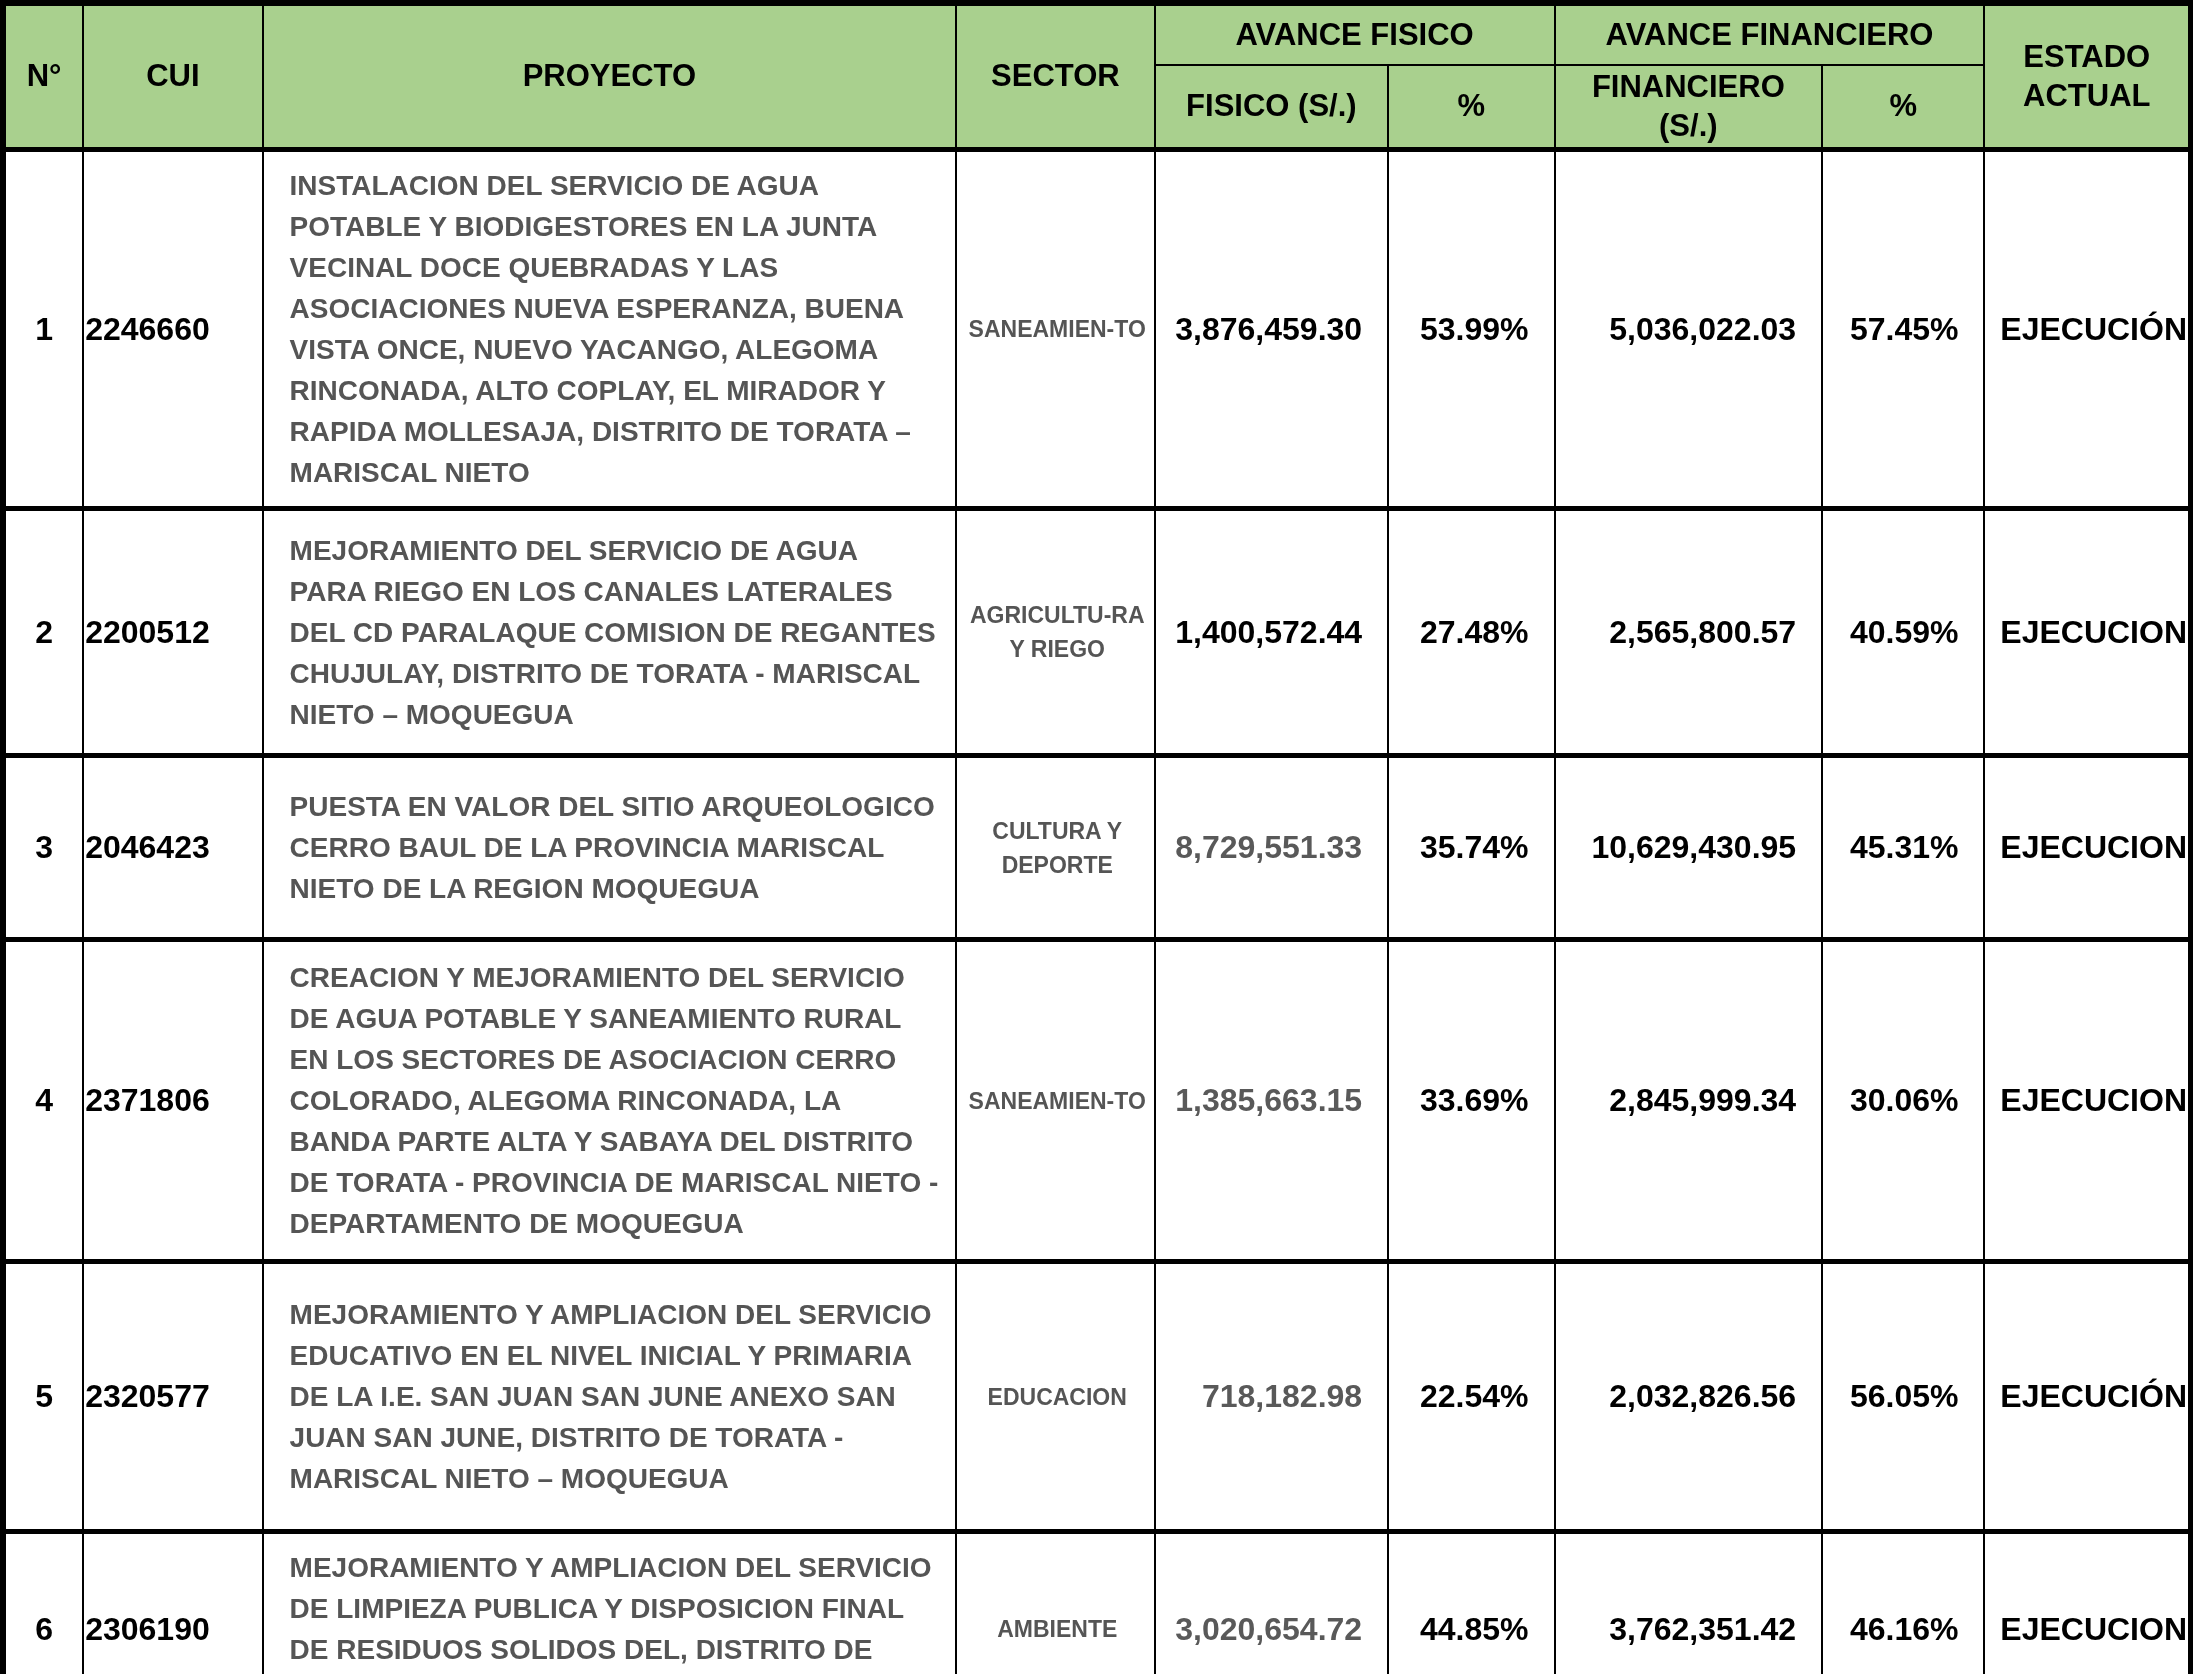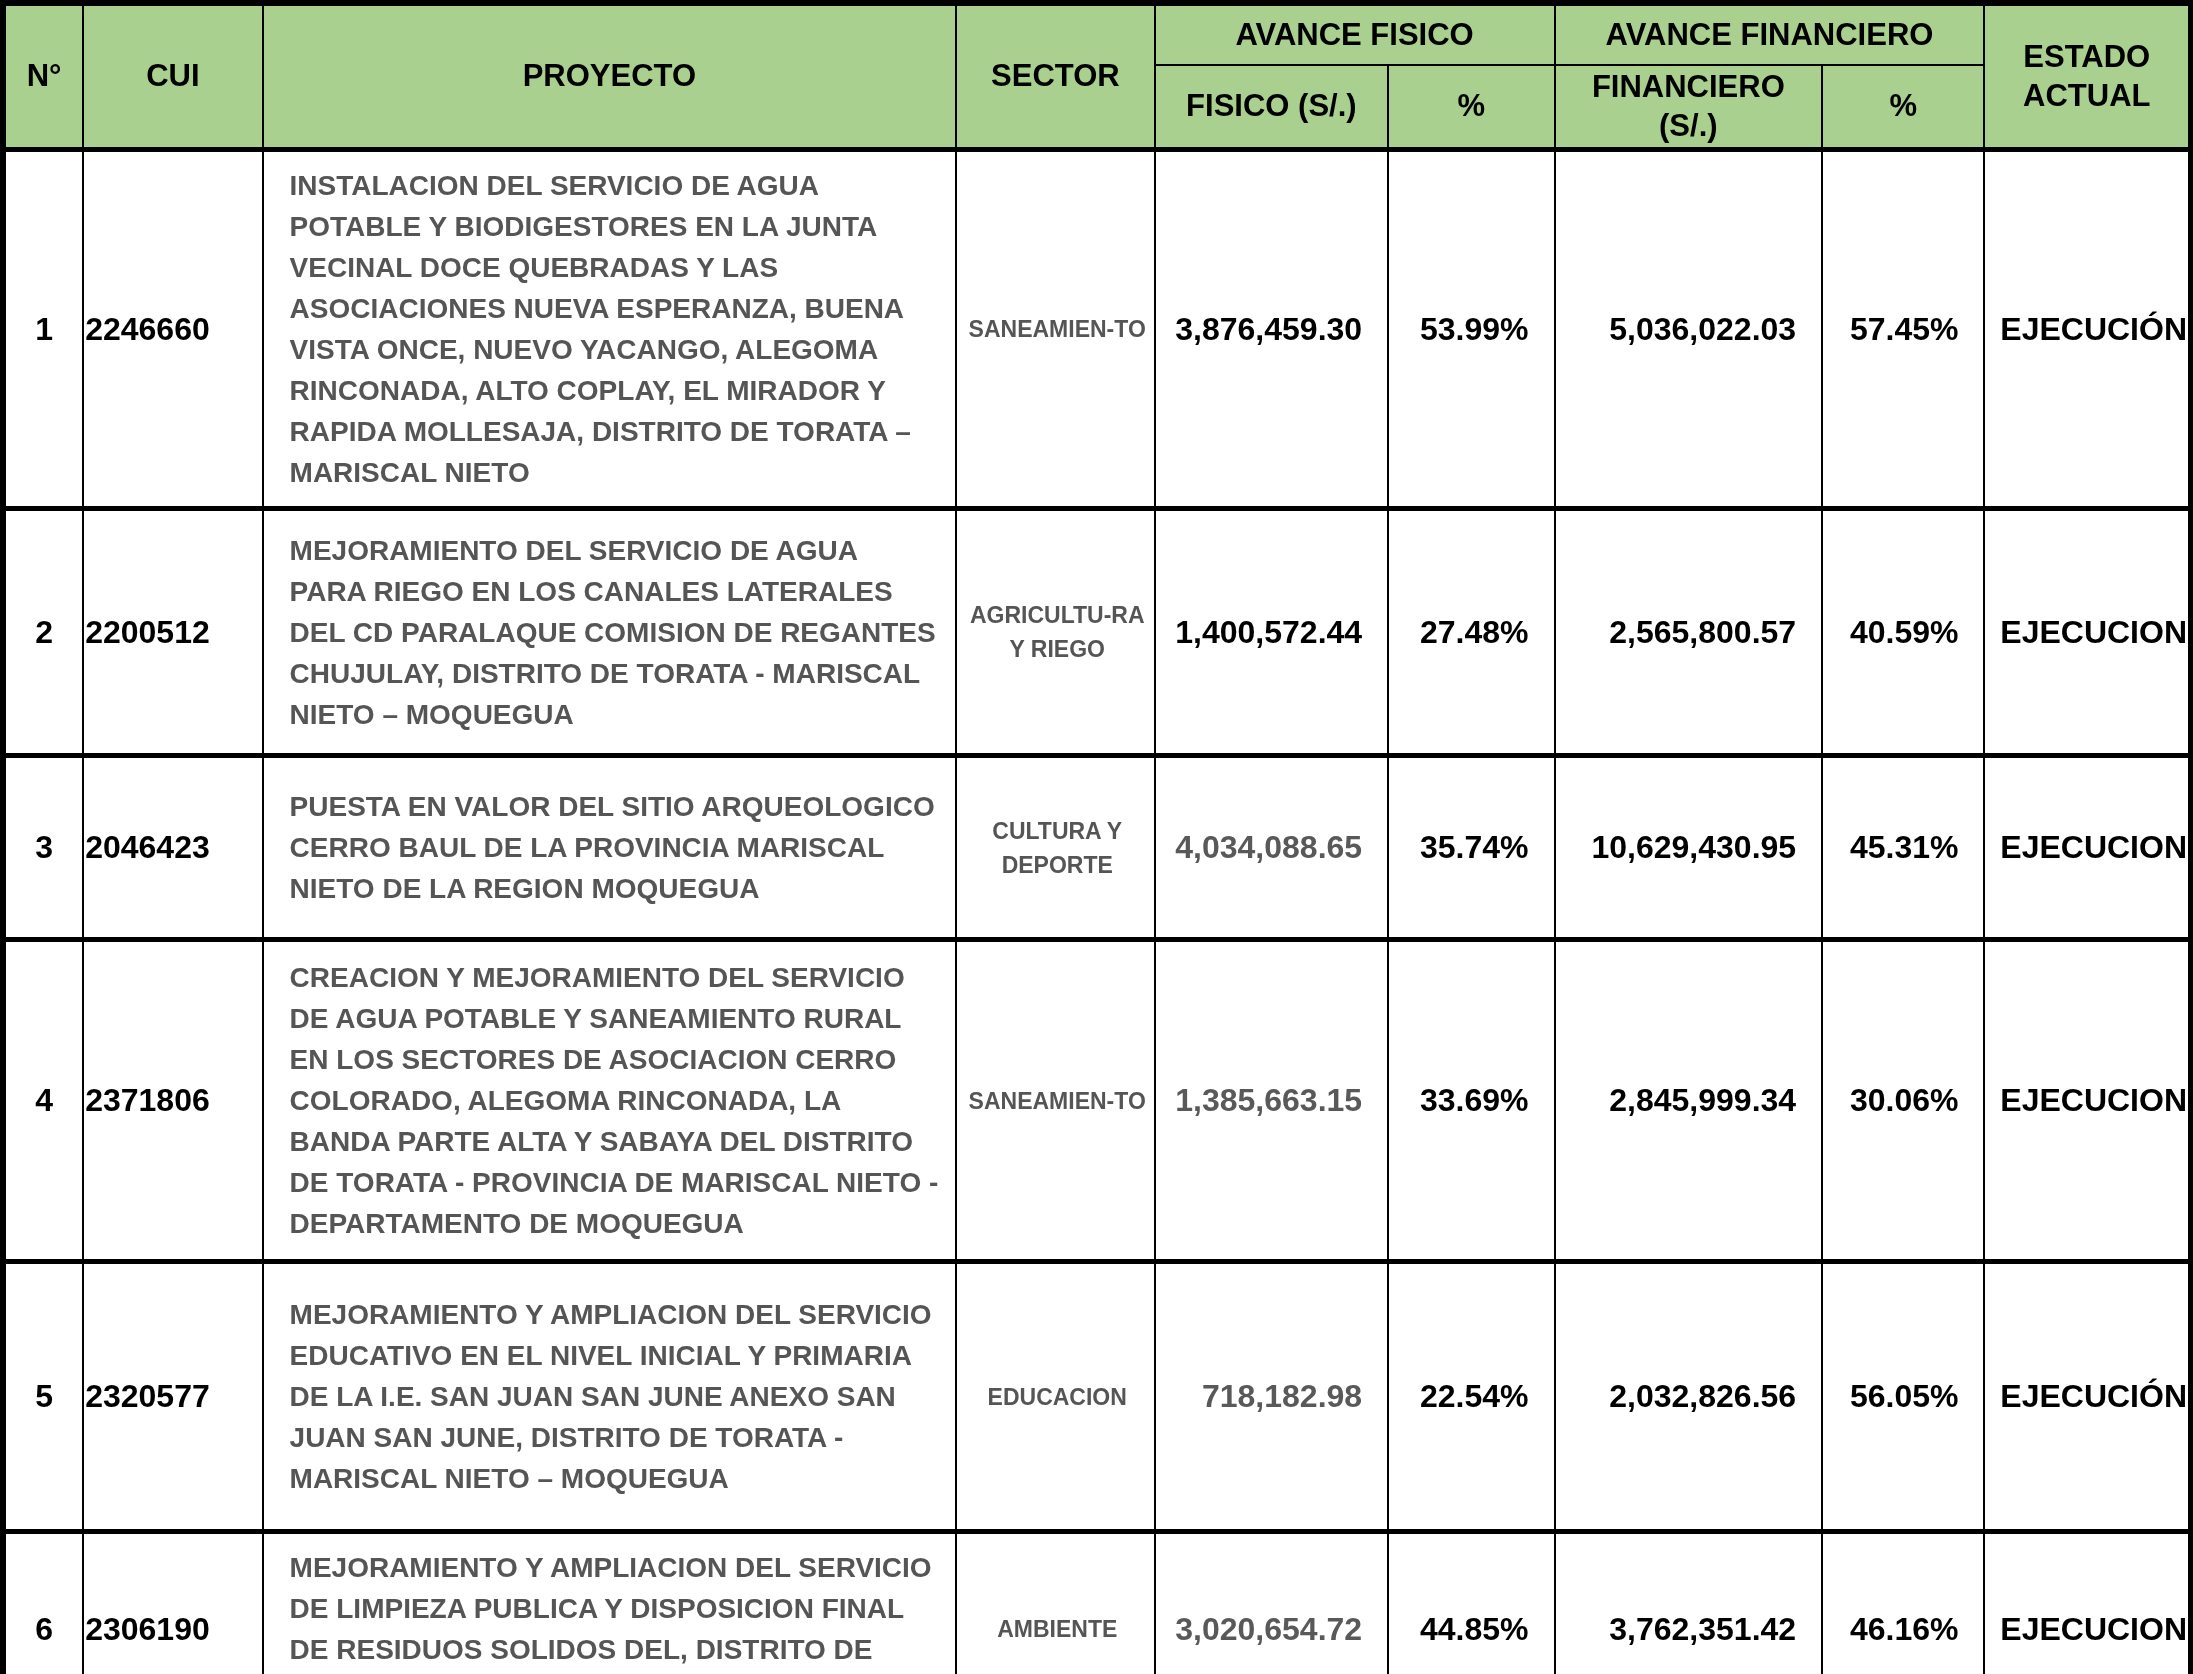--- a/index.html
+++ b/index.html
@@ -110,21 +110,21 @@
     <td class="c-pctf">27.48%</td>
     <td class="c-fin">2,565,800.57</td>
     <td class="c-pctn">40.59%</td>
     <td class="c-est">EJECUCION</td>
   </tr>
       <tr>
     <td class="c-num">3</td>
     <td class="c-cui">2046423</td>
     <td class="c-proy">PUESTA EN VALOR DEL SITIO ARQUEOLOGICO CERRO BAUL DE LA PROVINCIA MARISCAL NIETO DE LA REGION MOQUEGUA</td>
     <td class="c-sector">CULTURA Y DEPORTE</td>
-    <td class="c-fis muted">4,034,088.65</td>
+    <td class="c-fis muted">8,729,551.33</td>
     <td class="c-pctf">35.74%</td>
     <td class="c-fin">10,629,430.95</td>
     <td class="c-pctn">45.31%</td>
     <td class="c-est">EJECUCION</td>
   </tr>
       <tr>
     <td class="c-num">4</td>
     <td class="c-cui">2371806</td>
     <td class="c-proy">CREACION Y MEJORAMIENTO DEL SERVICIO DE AGUA POTABLE Y SANEAMIENTO RURAL EN LOS SECTORES DE ASOCIACION CERRO COLORADO, ALEGOMA RINCONADA, LA BANDA PARTE ALTA Y SABAYA DEL DISTRITO DE TORATA - PROVINCIA DE MARISCAL NIETO - DEPARTAMENTO DE MOQUEGUA</td>
     <td class="c-sector">SANEAMIEN-TO</td>

